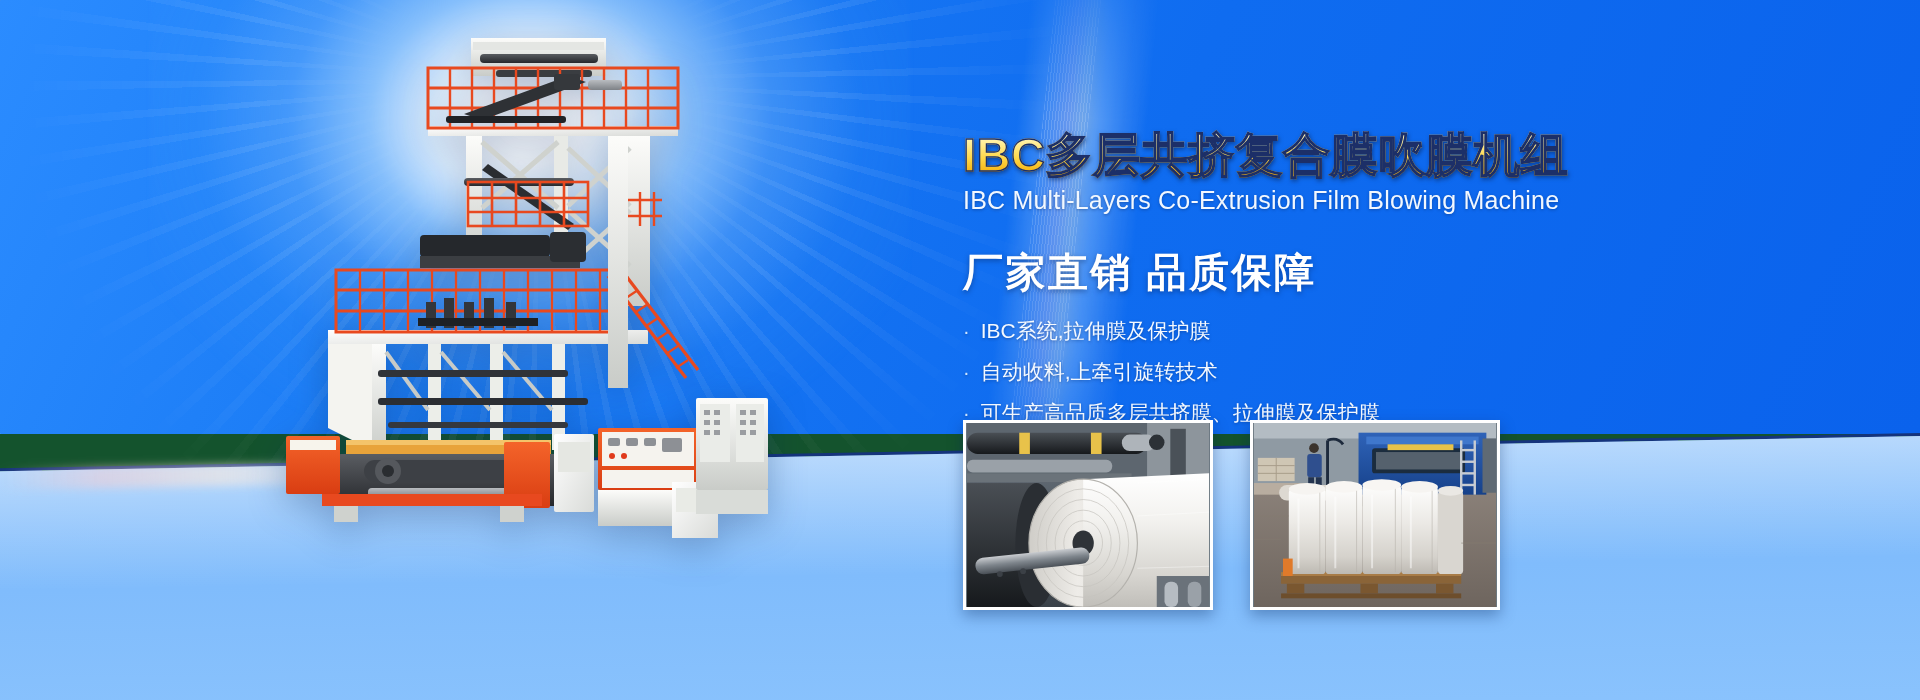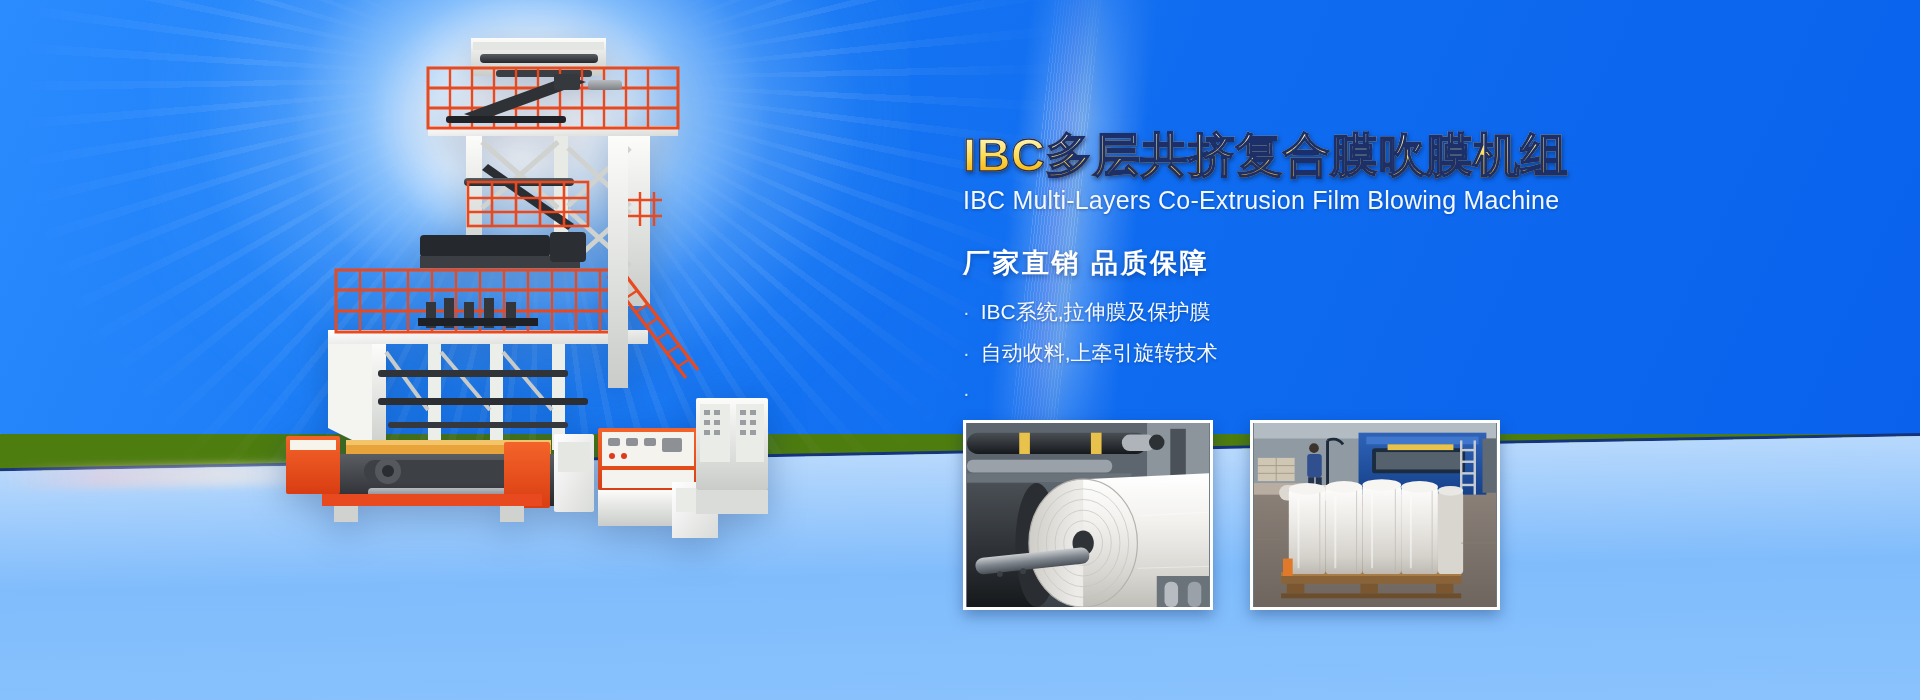--- a/index.html
+++ b/index.html
@@ -4,21 +4,21 @@
 <style>
   html,body{margin:0;padding:0;background:#0b63d6;}
   *{box-sizing:border-box;}
 
   .banner{
     position:relative;
     width:1920px;
     height:700px;
     overflow:hidden;
     font-family:"Liberation Sans","DejaVu Sans",sans-serif;
-    background:#4d7c0f;
+    background:#14532d;
   }
 
   
   .sky{
     position:absolute;left:0;top:0;width:100%;height:62%;
     background:
       linear-gradient(115deg,#2b8cff 0%,#1a7bf5 26%,#0f6cf0 58%,#0a62ec 100%);
   }
   .sky-diag{
     position:absolute;left:0;top:0;width:100%;height:62%;
@@ -114,21 +114,21 @@
     -webkit-text-stroke:1.3px #1c2f68;
     paint-order:stroke fill;
     filter:drop-shadow(1px 2px 2px rgba(8,34,86,.55));
   }
   .subtitle{
     font-size:25px;color:#f2f8ff;font-weight:400;letter-spacing:.2px;
     margin:0 0 30px 0;white-space:nowrap;
     text-shadow:0 1px 3px rgba(8,40,100,.45);
   }
   .tagline{
-    font-size:27px;color:#ffffff;font-weight:bold;letter-spacing:2.5px;
+    font-size:40px;color:#ffffff;font-weight:bold;letter-spacing:2.5px;
     margin:0 0 20px 0;white-space:nowrap;
     text-shadow:0 2px 5px rgba(8,40,100,.5);
   }
   .features{list-style:none;margin:0;padding:0;}
   .features li{
     display:flex;align-items:baseline;gap:11px;
     font-size:21px;color:#f4f9ff;line-height:1;margin-bottom:20px;
     text-shadow:0 1px 3px rgba(8,40,100,.45);white-space:nowrap;
   }
   .dot{color:#cfe6ff;font-size:20px;line-height:1;}
@@ -374,20 +374,21 @@
       <li>
         <span class="dot">·</span>
         <span>IBC系统,拉伸膜及保护膜</span>
       </li>
       <li>
         <span class="dot">·</span>
         <span>自动收料,上牵引旋转技术</span>
       </li>
       <li>
         <span class="dot">·</span>
+        <span>可生产高品质多层共挤膜、拉伸膜及保护膜</span>
       </li>
     </ul>
   </div>
 
   <div class="thumbs">
 
     <div class="thumb">
       <svg viewBox="0 0 250 190" xmlns="http://www.w3.org/2000/svg" aria-hidden="true">
         <defs>
           <linearGradient id="t1bg" x1="0" y1="0" x2="0" y2="1">

